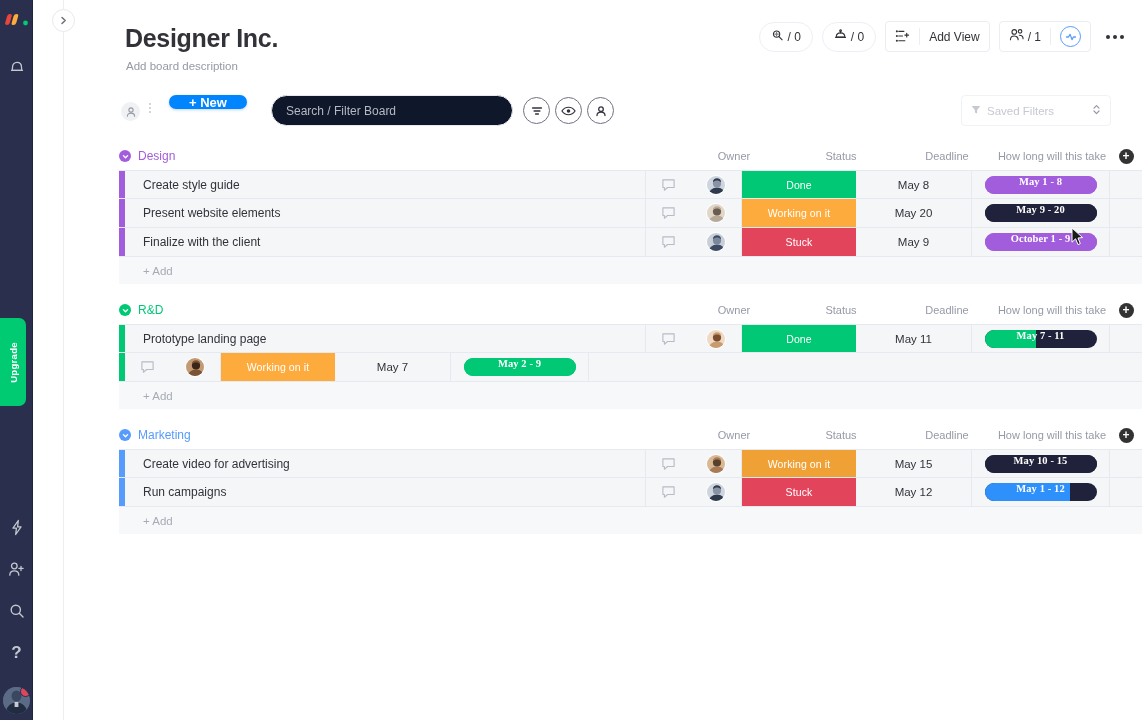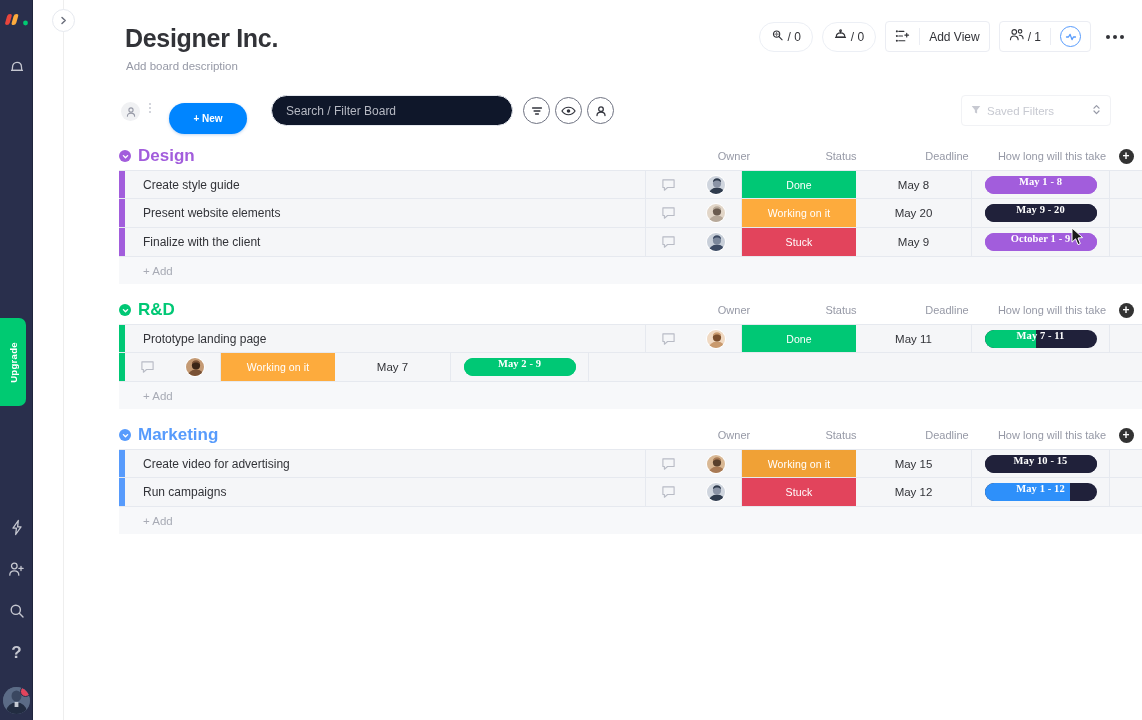--- a/index.html
+++ b/index.html
@@ -162,27 +162,26 @@
     display:flex;align-items:center;justify-content:center;
     color:#9699a6;
   }
   .tb-kebab {
     position:absolute; left: 53px; top: 11px;
     display:flex; flex-direction: column; gap:2px; align-items:center;
   }
   .tb-kebab i { width:2px;height:2px;border-radius:50%;background:#c5c7d0;display:block; }
   .new-btn {
     position: absolute; left: 73px; top: 3px;
-    width: 78px; height: 31px;
+    width: 78px; height: 14px;
     background: #0085ff;
     border-radius: 17px;
-    color: #fff; font-size: 10px; font-weight: bold;
+    color: #fff; font-size: 13px; font-weight: bold;
     display: flex; align-items: center; justify-content: center;
     box-shadow: 0 1px 3px rgba(0,90,200,.25);
-    margin-top: 8px;
   }
   .search-box {
     position: absolute; left: 175px; top: 3px;
     width: 242px; height: 31px;
     border: 1px solid #e6e9ef;
     border-radius: 17px;
     display: flex; align-items: center;
     padding: 0 14px;
     background: #0f172a;
   }
@@ -219,21 +218,21 @@
 
   .group-title-row {
     display: flex; align-items: center; gap: 7px;
     padding-left: 23px; height: 28px;
   }
   .grp-caret {
     width: 12px; height: 12px; border-radius: 50%;
     display:flex;align-items:center;justify-content:center;
     color:#fff;
   }
-  .grp-name { font-size: 17px; font-weight: 700; }
+  .grp-name { font-size: 12px; font-weight: 400; }
 
   .col-head {
     position: absolute; right: 0; top: 3px;
     height: 22px;
     display: flex; align-items: center;
     font-size: 11px; color: #9699a6;
     pointer-events: none;
   }
   .ch { text-align: center; }
   .ch-owner    { width: 96px; }

